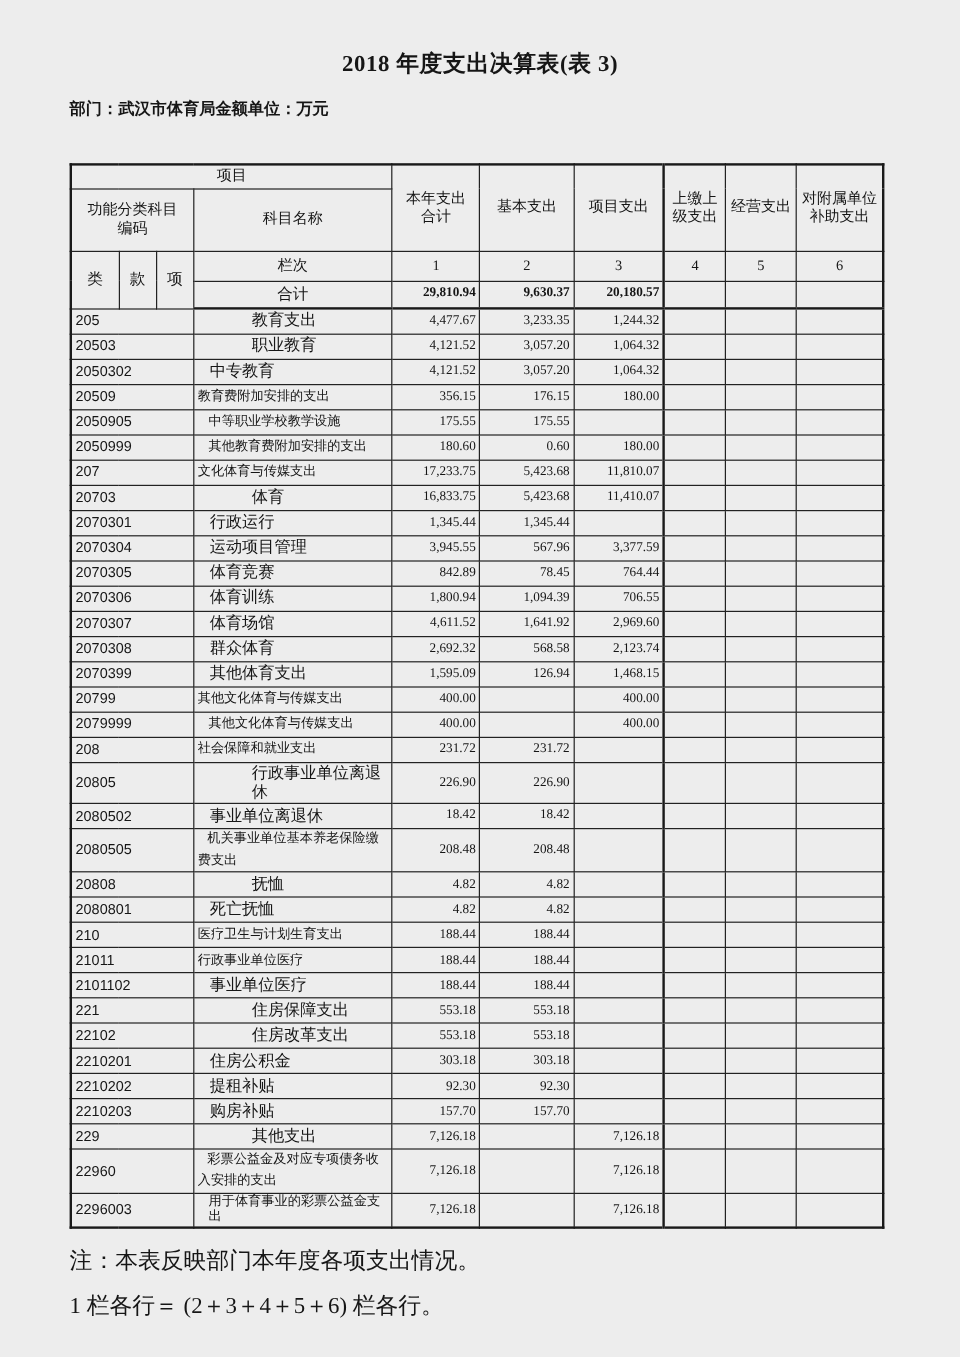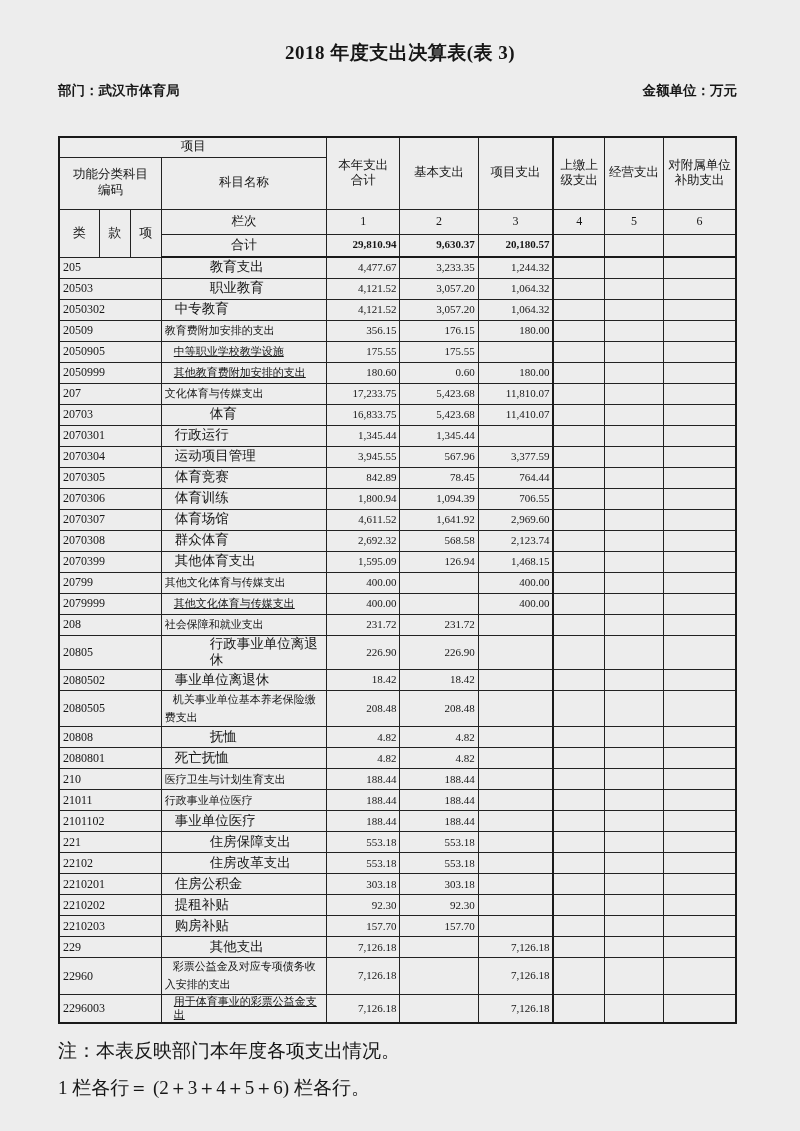--- a/index.html
+++ b/index.html
@@ -21,21 +21,21 @@
     padding-top:40px;
     text-align:center;
     font-size:19px;
     font-weight:bold;
     letter-spacing:.5px;
   }
   .meta{
     width:679px;
     margin:16px 0 3px 58px;
     display:flex;
-    justify-content:space-between;
+    justify-content:flex-start;
     font-size:13.5px;
     font-weight:bold;
   }
   table.report{
     border-collapse:collapse;
     table-layout:fixed;
     width:679px;
     margin-left:58px;
     border:2px solid #1a1a1a;
     margin-top:36px;
@@ -57,27 +57,27 @@
   .pre{white-space:pre-line;}
   .clsKX{font-size:13px;}
   .colnum{font-size:12px;}
   .thickL{border-left:2px solid #1a1a1a !important;}
   
   tbody tr{height:21px;}
   td.code{
     font-size:12px;
     text-align:left;
     padding-left:2px;
-    font-family:Liberation Serif, serif;
+    font-family:Liberation Sans, sans-serif;
   }
   td.name{text-align:left;}
   td.name.lg{font-size:13.5px;padding-left:48px;}
   td.name.sm{font-size:11px;}
   td.name.ind{padding-left:13px;}
-  td.name.sm.ind{padding-left:12px;text-decoration:underline;}
+  td.name.sm.ind{padding-left:12px;}
   td.name.wrap{text-indent:8px;line-height:1.6;}
   td.val{
     text-align:right;
     font-size:11px;
     padding-right:3px;
     font-family:"Liberation Serif","DejaVu Serif",serif;
   }
   td.val.bold{font-weight:bold;}
   td.total-label{font-size:13px;}
   

